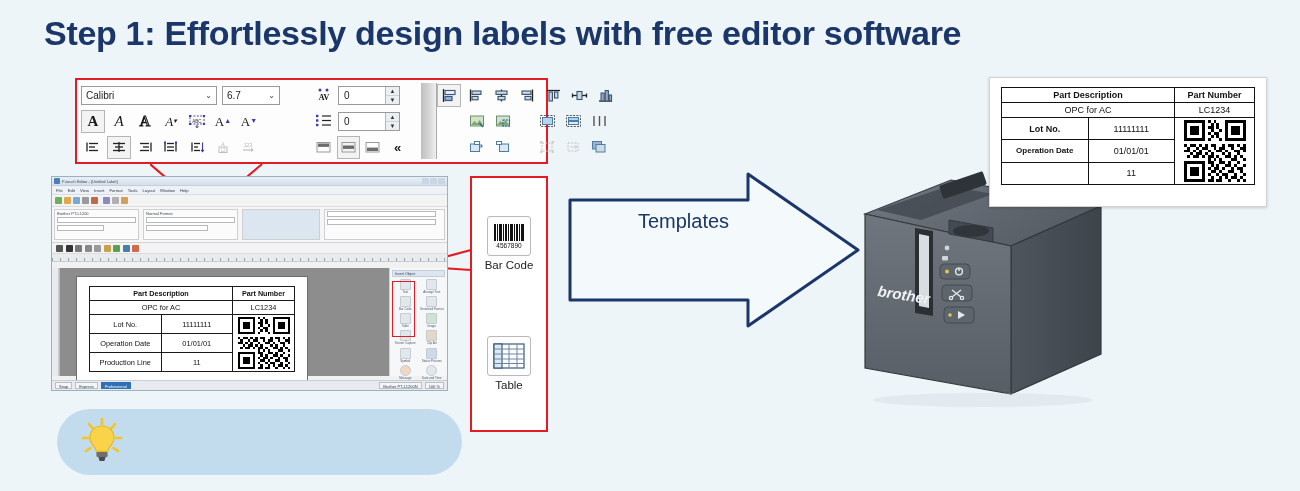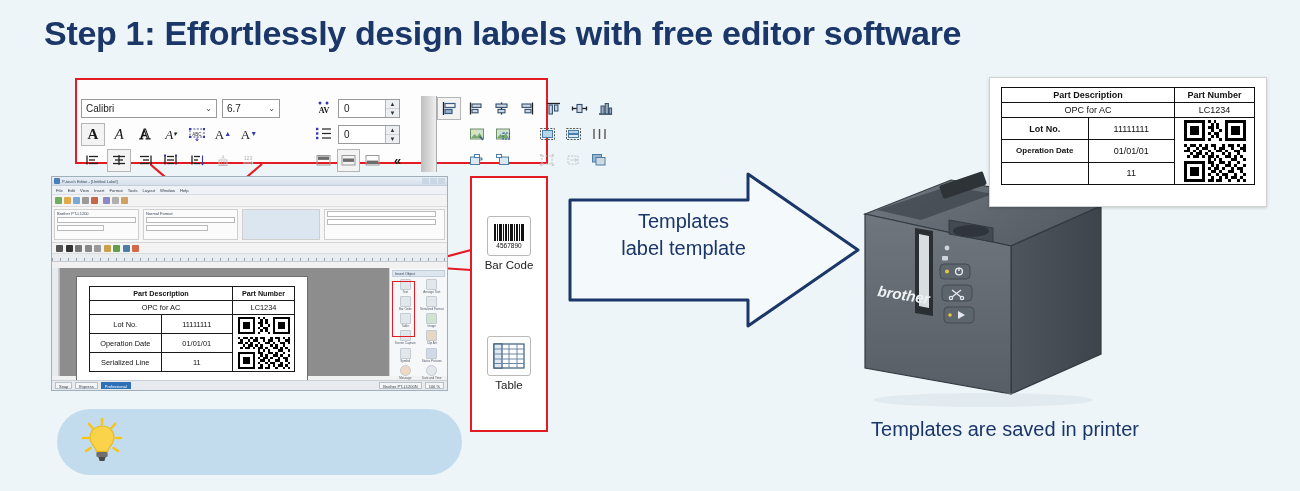--- a/index.html
+++ b/index.html
@@ -18,21 +18,21 @@
     font-size:34px; font-weight:bold; color:#1b3668;
     letter-spacing:-0.3px; white-space:nowrap;
   }
 
   
   #zoom-toolbar {
     position:absolute; left:75px; top:78px; width:473px; height:86px;
     border:2px solid #e31b23; background:#fdfdfd;
     padding:3px 4px;
   }
-  .tb-grid { display:flex; height:100%; gap:12px;margin-top:13px; }
+  .tb-grid { display:flex; height:100%; gap:12px; }
   .tb-col { display:flex; flex-direction:column; justify-content:space-between; }
   .tb-row { display:flex; align-items:center; gap:2px; height:24px; }
   .sep { width:1px; background:#cfcfcf; margin:1px 4px; align-self:stretch; }
 
   .combo {
     height:19px; background:#fff; border:1px solid #9a9a9a;
     display:flex; align-items:center; padding:0 2px 0 4px;
     font-size:10px; color:#222; position:relative;
   }
   .combo span.val { flex:1; white-space:nowrap; overflow:hidden; }
@@ -738,21 +738,21 @@
                   <rect x="20" y="20" width="1" height="1"></rect>
                 </g>
               </svg>
             </td>
           </tr>
           <tr>
             <td class="b">Operation Date</td>
             <td>01/01/01</td>
           </tr>
           <tr>
-            <td class="b">Serialized Line</td>
+            <td class="b">Production Line</td>
             <td>11</td>
           </tr>
         </tbody>
           </table>
       </div>
     </div>
 
     <div class="ew-side">
       <div class="side-head">Insert Object</div>
       <div class="side-grid">
@@ -879,21 +879,20 @@
       <rect x="17.4" y="36" width="11.2" height="5" rx="1.2" fill="#6e6e6e"></rect>
       <path d="M19.4 41h7.2l-1.2 4h-4.8z" fill="#4a4a4a"></path>
     </svg>
   </div>
 
   <svg id="transfer-arrow" viewBox="0 0 296 160">
     <path d="M4 30 H182 V4 L292 80 L182 156 V130 H4 Z" fill="#f4f9fc" stroke="#1b3668" stroke-width="3" stroke-linejoin="round"></path>
   </svg>
   <div id="arrow-text">
     <span>Templates</span><br>
-    <span>label template</span>
   </div>
 
   <svg id="printer" viewBox="0 0 290 240">
     <defs>
       <linearGradient id="gFront" x1="0" y1="0" x2="0" y2="1">
         <stop offset="0" stop-color="#6f767e"></stop>
           <stop offset="1" stop-color="#575e66"></stop>
       </linearGradient>
       <linearGradient id="gSide" x1="0" y1="0" x2="1" y2="0">
         <stop offset="0" stop-color="#4e555d"></stop>
@@ -937,21 +936,20 @@
         <circle cx="119" cy="130" r="1.6"></circle>
     </g>
 
     <rect x="101" y="139" width="30" height="16" rx="4" fill="#5d656d" stroke="#444b52"></rect>
     <circle cx="107" cy="147" r="1.8" fill="#e2c84a"></circle>
     <path d="M115 143 l7 4 -7 4 z" fill="#e6eaee"></path>
 
     <ellipse cx="140" cy="232" rx="110" ry="7" fill="#c9d6de" opacity=".35"></ellipse>
   </svg>
 
-  <div id="printer-caption">Templates are saved in printer</div>
 
   <div id="output-label">
     <table class="olbl">
       <tbody>
           <tr>
         <th colspan="2">Part Description</th>
         <th style="width:80px;">Part Number</th>
       </tr>
       <tr>
         <td colspan="2">OPC for AC</td>

